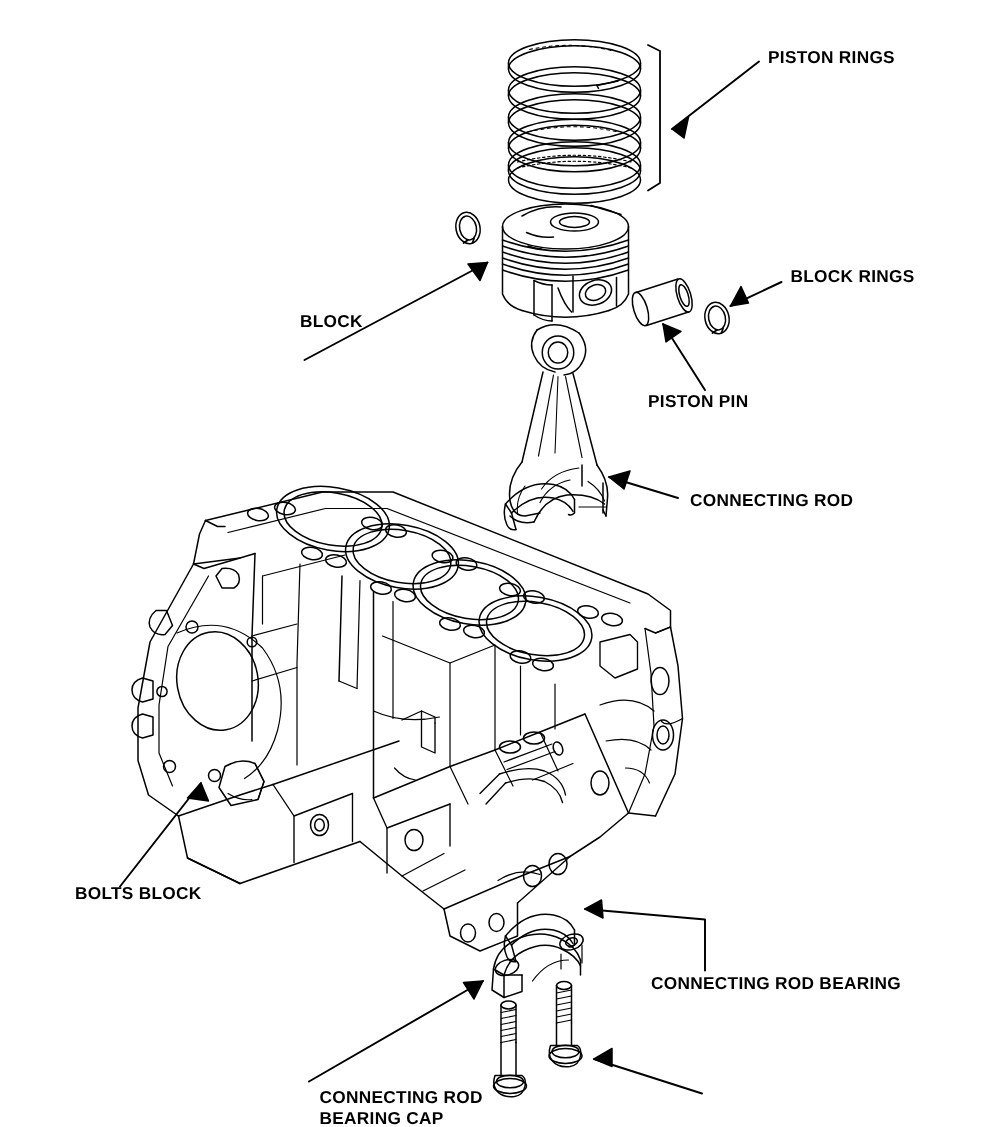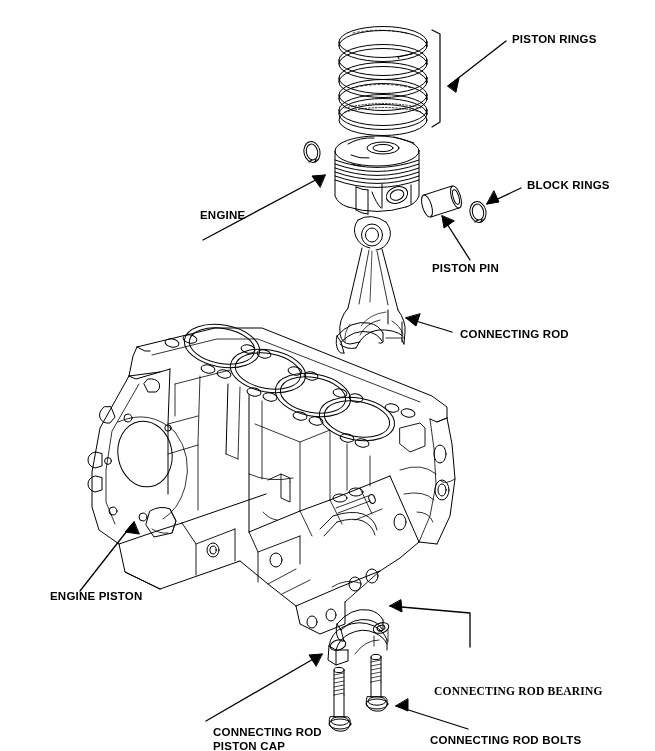--- a/index.html
+++ b/index.html
@@ -455,27 +455,26 @@
         <path d="M 396 682 L 408 687 L 408 675 Z" fill="#000" stroke="#000"></path>
       </g>
 
     </g>
   </svg>
 
   <div class="lbl" style="left:512px; top:9px;">PISTON RINGS</div>
 
   <div class="lbl" style="left:527px; top:155px;">BLOCK RINGS</div>
 
-  <div class="lbl" style="left:200px; top:185px;">ENGINE</div>
+  <div class="lbl" style="left:200px; top:185px;">BLOCK</div>
 
   <div class="lbl" style="left:432px; top:238px;">PISTON PIN</div>
 
   <div class="lbl" style="left:460px; top:304px;">CONNECTING ROD</div>
 
-  <div class="lbl" style="left:50px; top:566px;">ENGINE PISTON</div>
-
-  <div class="lbl" style="left:434px; top:661px;font-family:Liberation Serif, serif;">CONNECTING ROD BEARING</div>
-
-  <div class="lbl" style="left:213px; top:702px;"><span>CONNECTING ROD</span><br><span>PISTON CAP</span></div>
-
-  <div class="lbl" style="left:430px; top:710px;">CONNECTING ROD BOLTS</div>
+  <div class="lbl" style="left:50px; top:566px;">BOLTS BLOCK</div>
+
+  <div class="lbl" style="left:434px; top:626px;">CONNECTING ROD BEARING</div>
+
+  <div class="lbl" style="left:213px; top:702px;"><span>CONNECTING ROD</span><br><span>BEARING CAP</span></div>
+
 
 </div>
 
 </body></html>

